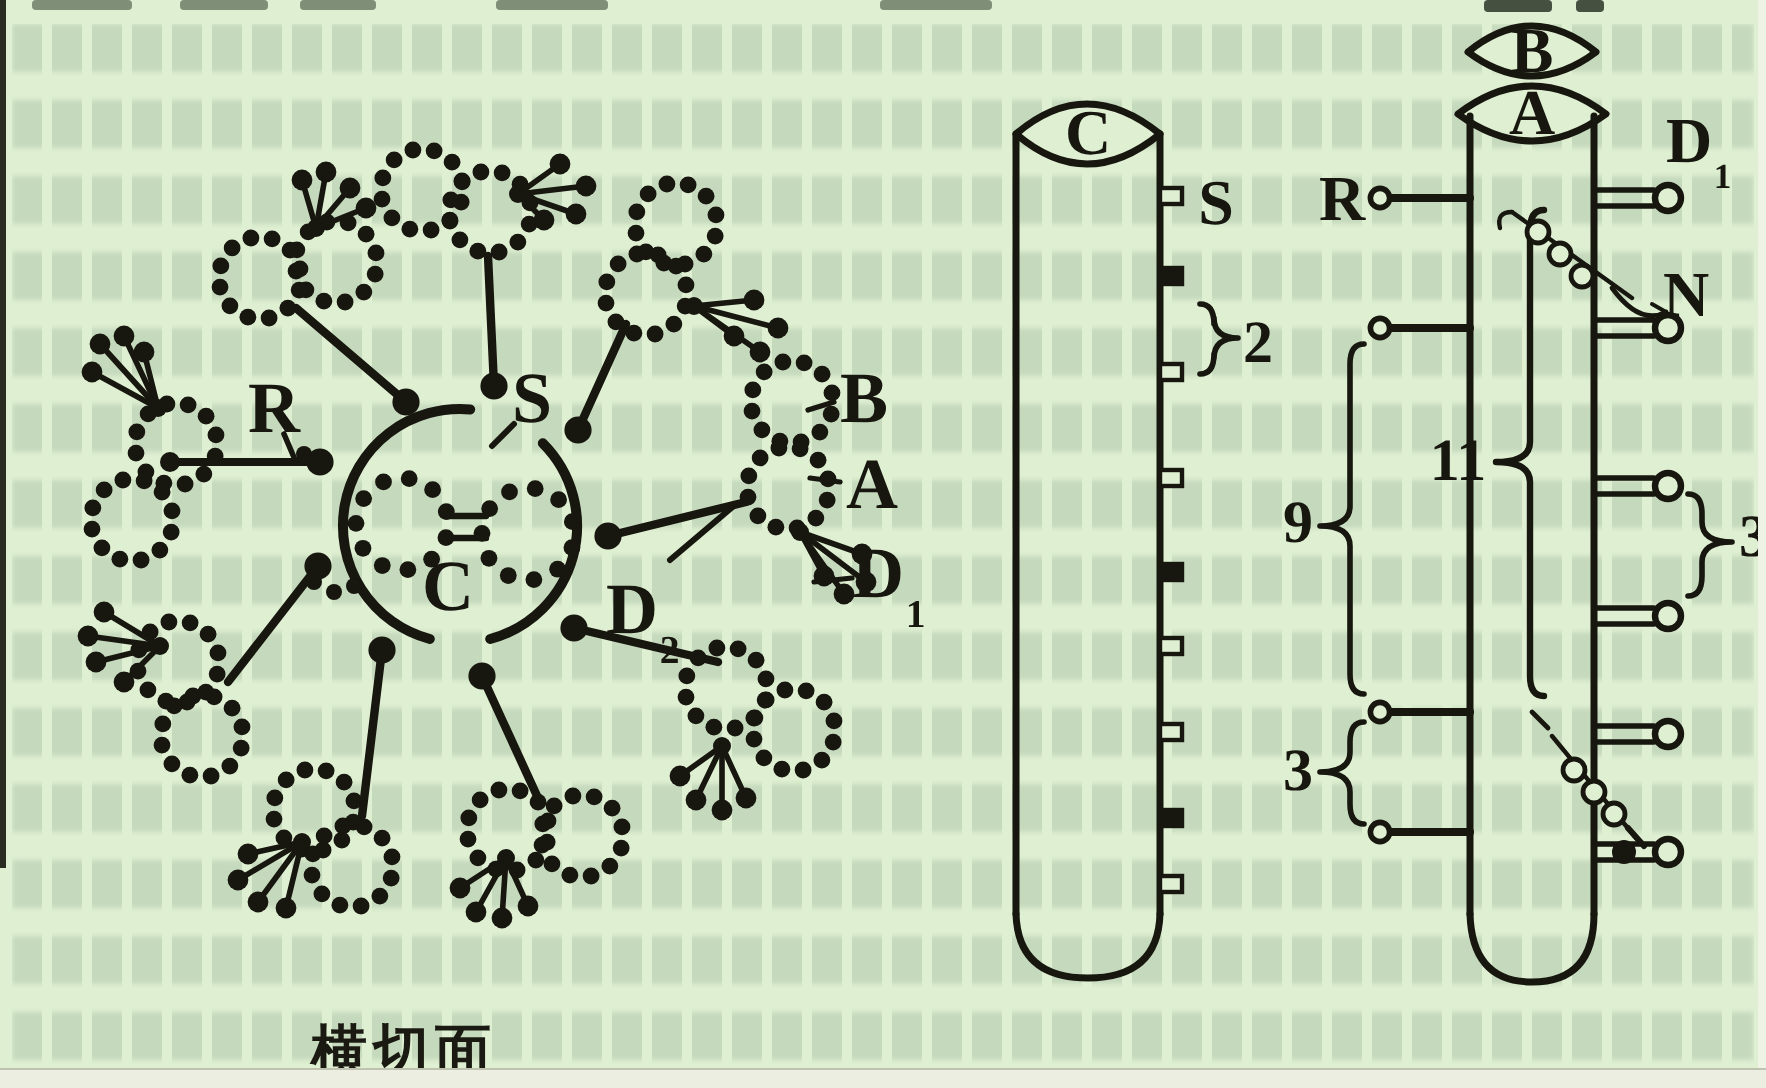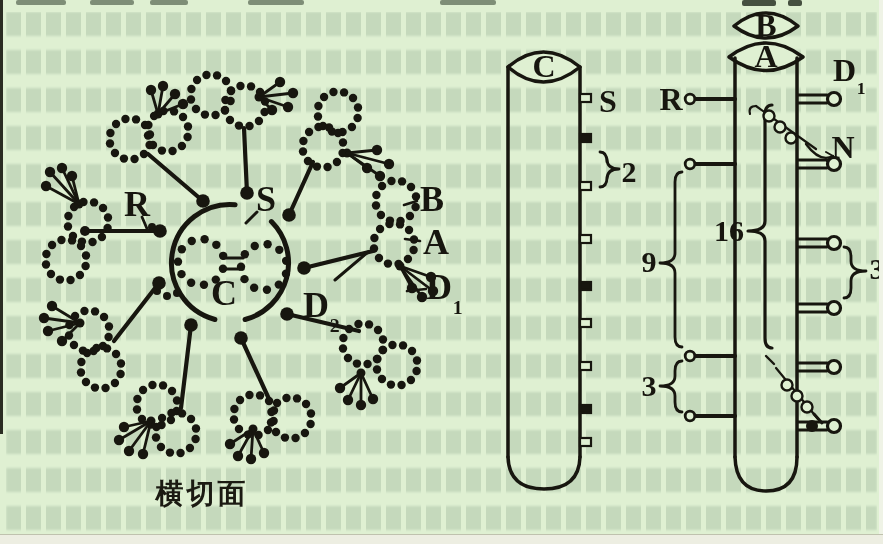--- a/index.html
+++ b/index.html
@@ -24,21 +24,21 @@
     position:absolute;transform:translate(-50%,-50%);
     color:#17160f;font-size:36px;line-height:1;white-space:nowrap;
     font-weight:600;
   }
   .lbl.md{font-size:32px;}
   .lbl.num{font-size:30px;font-weight:600;}
   .lbl sub{font-size:.55em;position:relative;top:.32em;left:.04em;font-weight:600;}
   .cap{
     position:absolute;transform:translate(-50%,-50%);
     font-family:"DejaVu Sans","Liberation Sans",sans-serif;
-    font-weight:bold;font-size:28px;letter-spacing:3px;color:#1b1a12;white-space:nowrap;
+    font-weight:bold;font-size:28px;letter-spacing:3px;color:#1b1a12;white-space:nowrap;margin-top:32px;
   }
   
   .edge-left{position:absolute;left:0;top:0;width:3px;height:434px;background:#2a2c22;}
   .edge-bottom{position:absolute;left:0;right:0;bottom:0;height:9px;background:#edeee2;border-top:1px solid #bfc2ae;}
   .edge-right{position:absolute;right:0;top:0;width:4px;height:100%;background:#eff3e6;}
   .mark{position:absolute;top:0;height:5px;background:rgba(45,62,44,.55);border-radius:2px;}
 </style>
 </head>
 <body>
 
@@ -476,21 +476,21 @@
   <span class="lbl md" style="left:544px;top:66px">C</span>
   <span class="lbl md" style="left:608px;top:101px">S</span>
   <span class="lbl md" style="left:671px;top:99px">R</span>
   <span class="lbl md" style="left:766px;top:25px">B</span>
   <span class="lbl md" style="left:766px;top:56px">A</span>
   <span class="lbl md" style="left:849px;top:73px"><span>D</span><sub>1</sub></span>
   <span class="lbl md" style="left:843px;top:147px">N</span>
   <span class="lbl num" style="left:629px;top:172px">2</span>
   <span class="lbl num" style="left:649px;top:262px">9</span>
   <span class="lbl num" style="left:649px;top:386px">3</span>
-  <span class="lbl num" style="left:729px;top:231px">16</span>
+  <span class="lbl num" style="left:729px;top:231px">11</span>
   <span class="lbl num" style="left:877px;top:269px">3</span>
 
   <div class="edge-left"></div>
   <div class="edge-right"></div>
   <div class="edge-bottom"></div>
   <div class="mark" style="left:16px;width:50px"></div>
   <div class="mark" style="left:90px;width:44px"></div>
   <div class="mark" style="left:150px;width:38px"></div>
   <div class="mark" style="left:248px;width:56px"></div>
   <div class="mark" style="left:440px;width:56px"></div>

